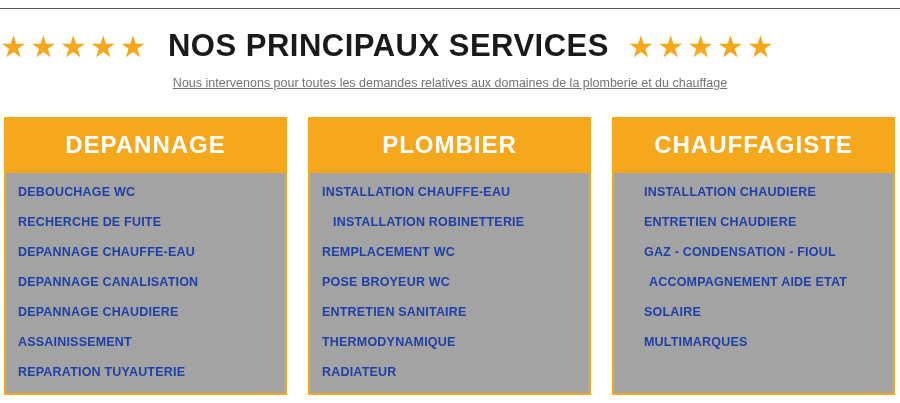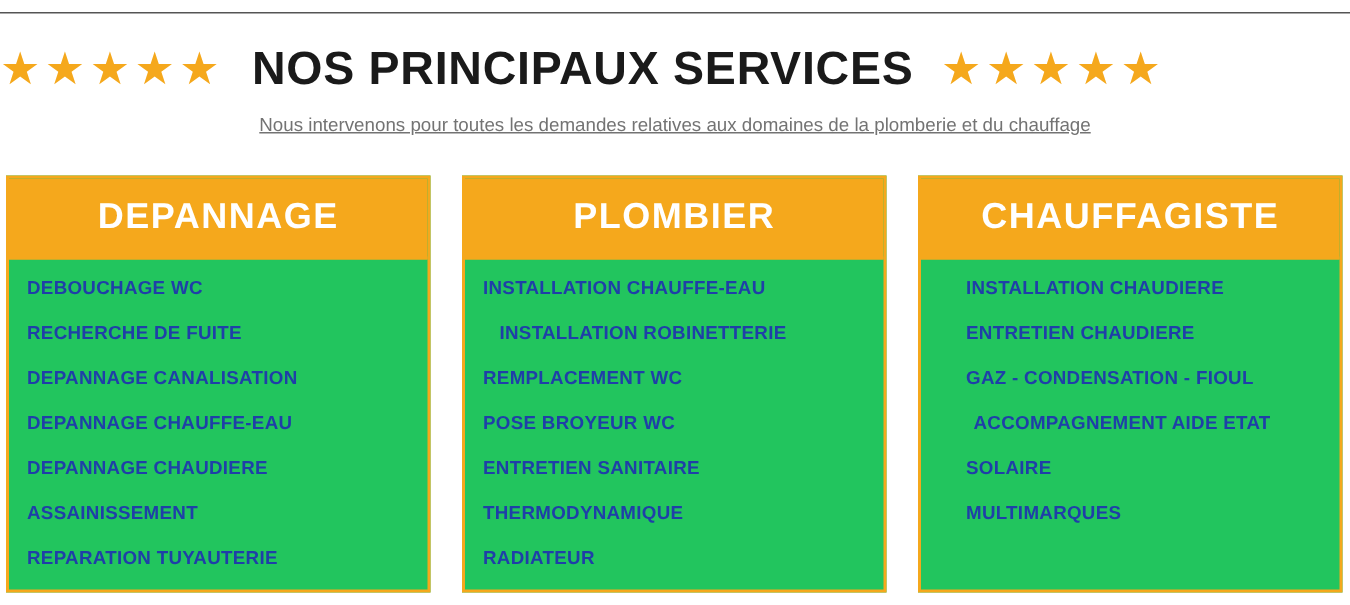--- a/index.html
+++ b/index.html
@@ -70,21 +70,21 @@
     left: 0;
     width: 900px;
     height: 280px;
   }
   .card {
     position: absolute;
     top: 0;
     width: 283px;
     border: 2px solid #f5a81c;
     box-sizing: border-box;
-    background: #22c55e;
+    background: #a3a3a3;
     height: 278px;
   }
   .card.c0 { left: 4px; }
   .card.c1 { left: 308px; }
   .card.c2 { left: 612px; }
   .card-header {
     background: #f5a81c;
     color: #ffffff;
     font-size: 24px;
     font-weight: bold;
@@ -127,22 +127,22 @@
 
   <div class="subtitle">Nous intervenons pour toutes les demandes relatives aux domaines de la plomberie et du chauffage</div>
 
   <div class="columns">
 
     <div class="card c0">
       <div class="card-header">DEPANNAGE</div>
       <div class="card-body">
         <div class="service-item">DEBOUCHAGE WC</div>
         <div class="service-item">RECHERCHE DE FUITE</div>
+        <div class="service-item">DEPANNAGE CHAUFFE-EAU</div>
         <div class="service-item">DEPANNAGE CANALISATION</div>
-        <div class="service-item">DEPANNAGE CHAUFFE-EAU</div>
         <div class="service-item">DEPANNAGE CHAUDIERE</div>
         <div class="service-item">ASSAINISSEMENT</div>
         <div class="service-item">REPARATION TUYAUTERIE</div>
       </div>
     </div>
 
     <div class="card c1">
       <div class="card-header">PLOMBIER</div>
       <div class="card-body">
         <div class="service-item">INSTALLATION CHAUFFE-EAU</div>

